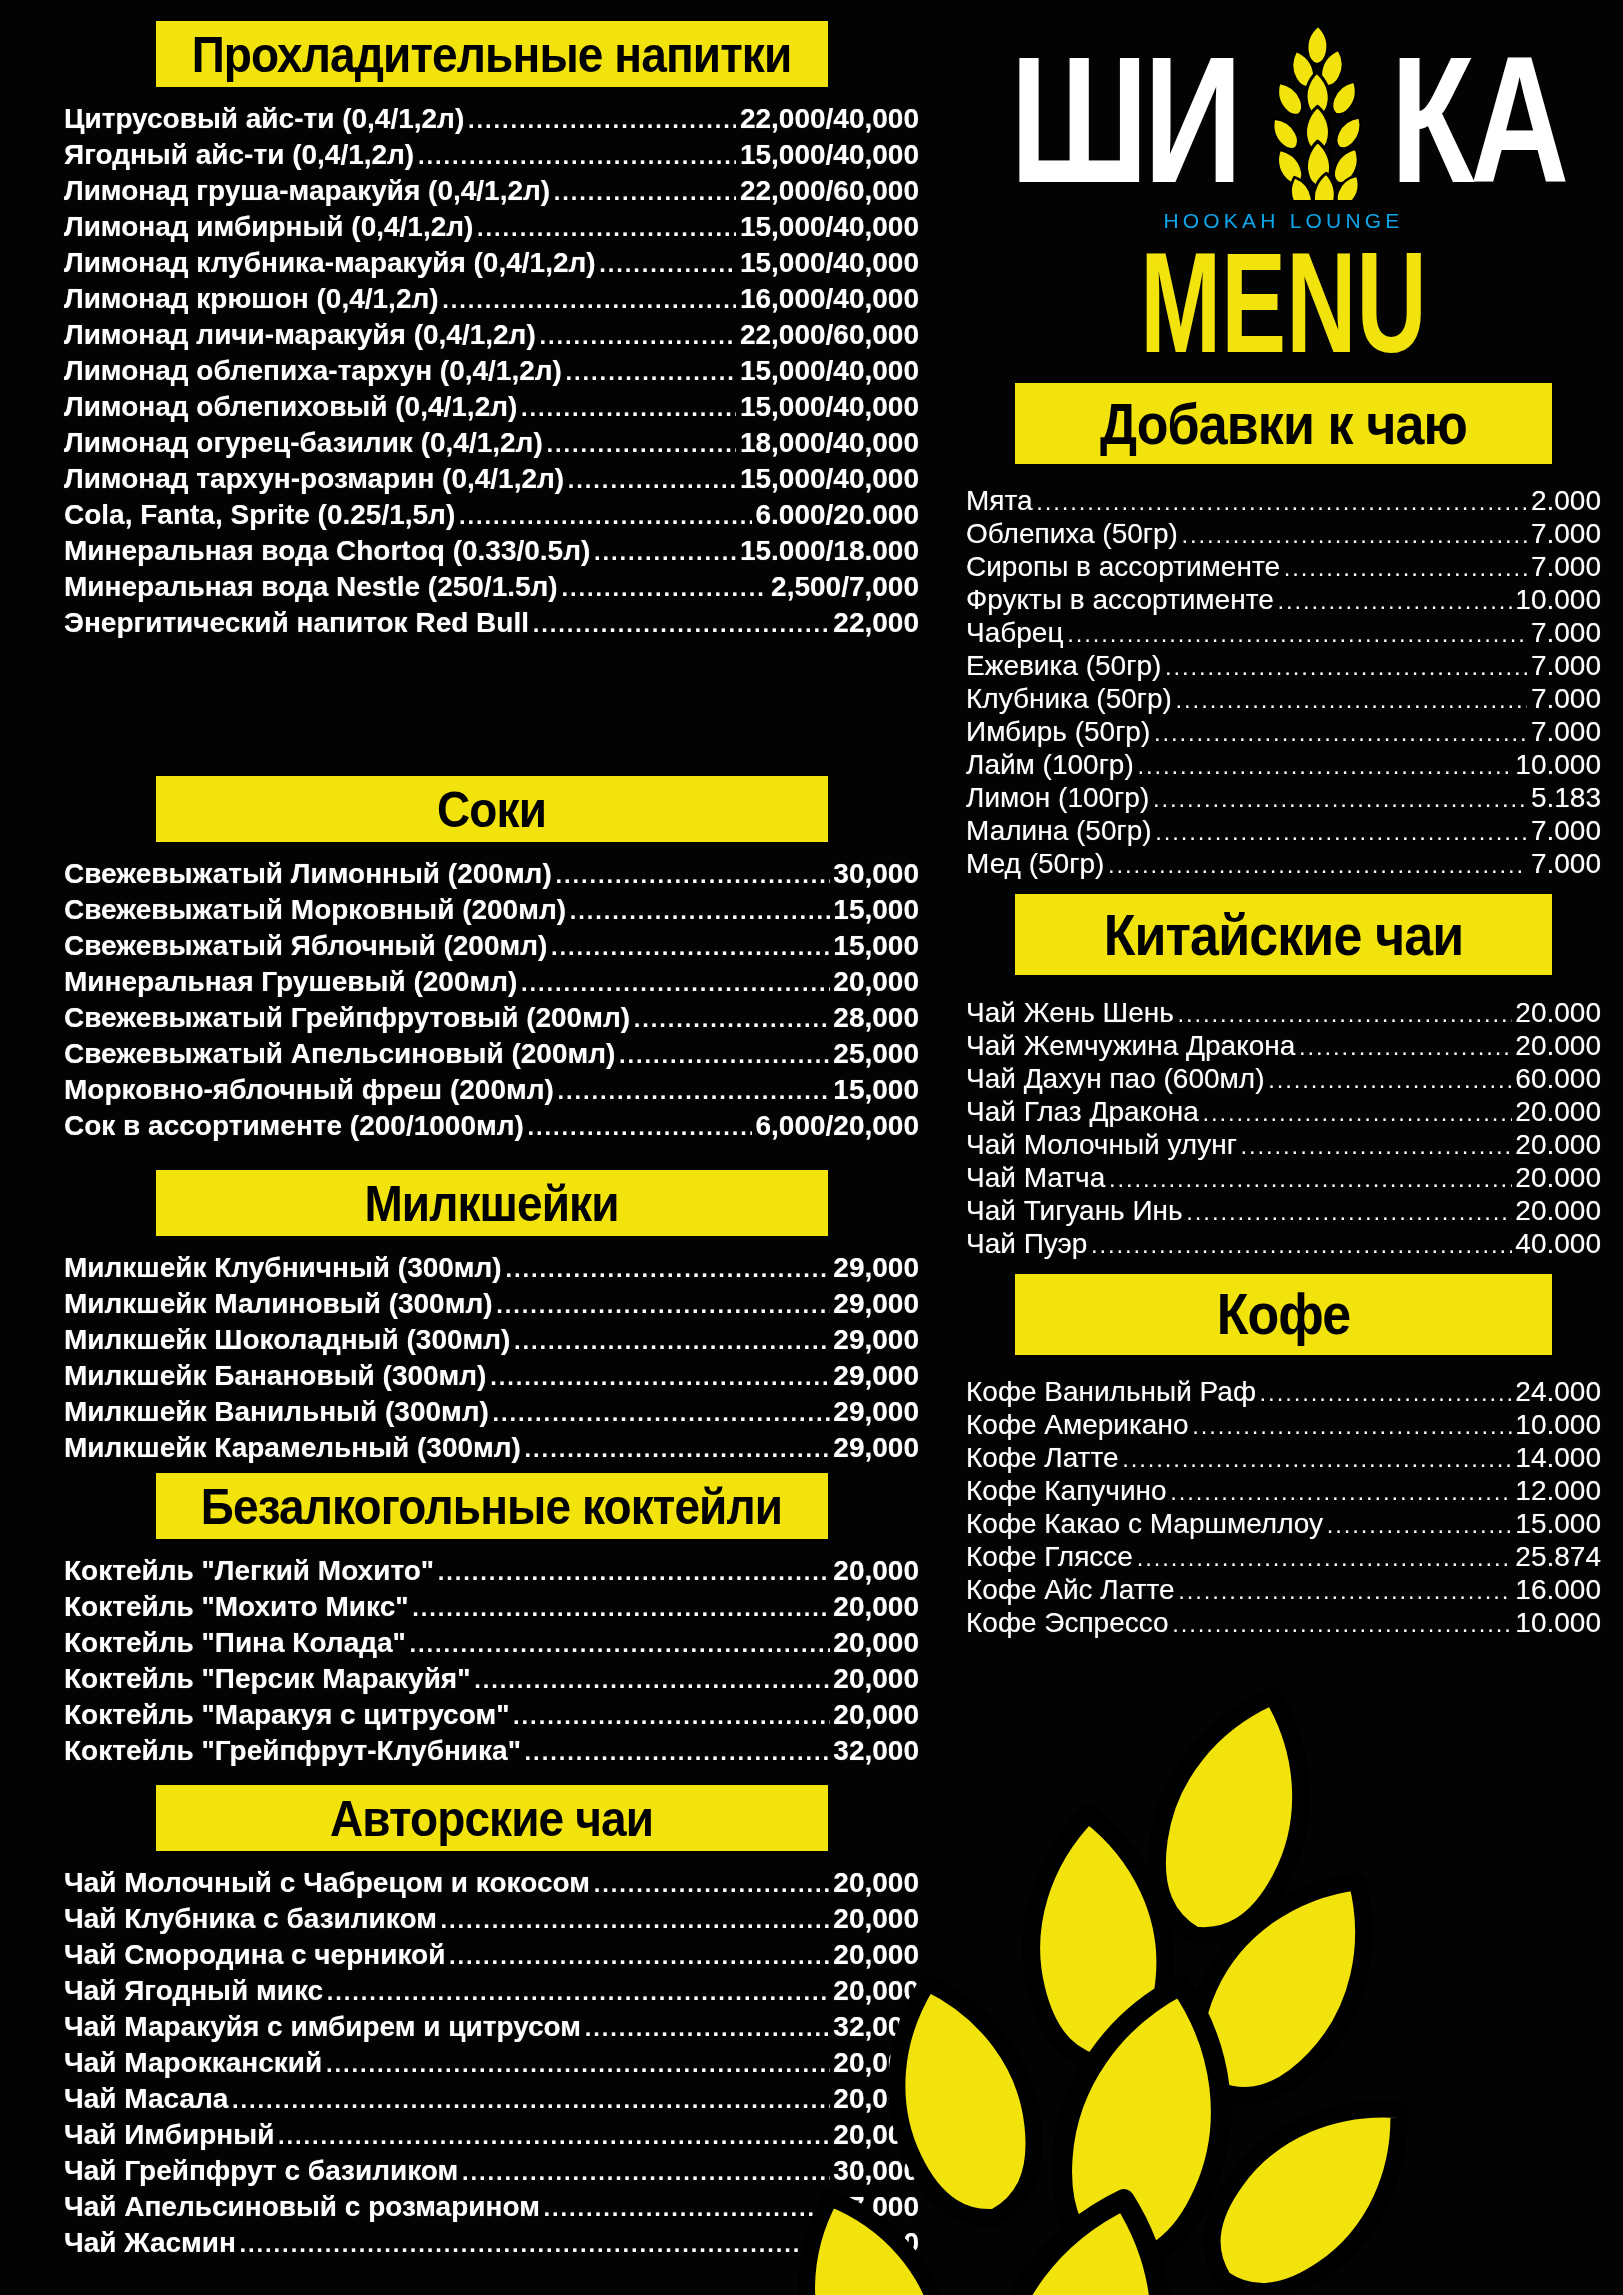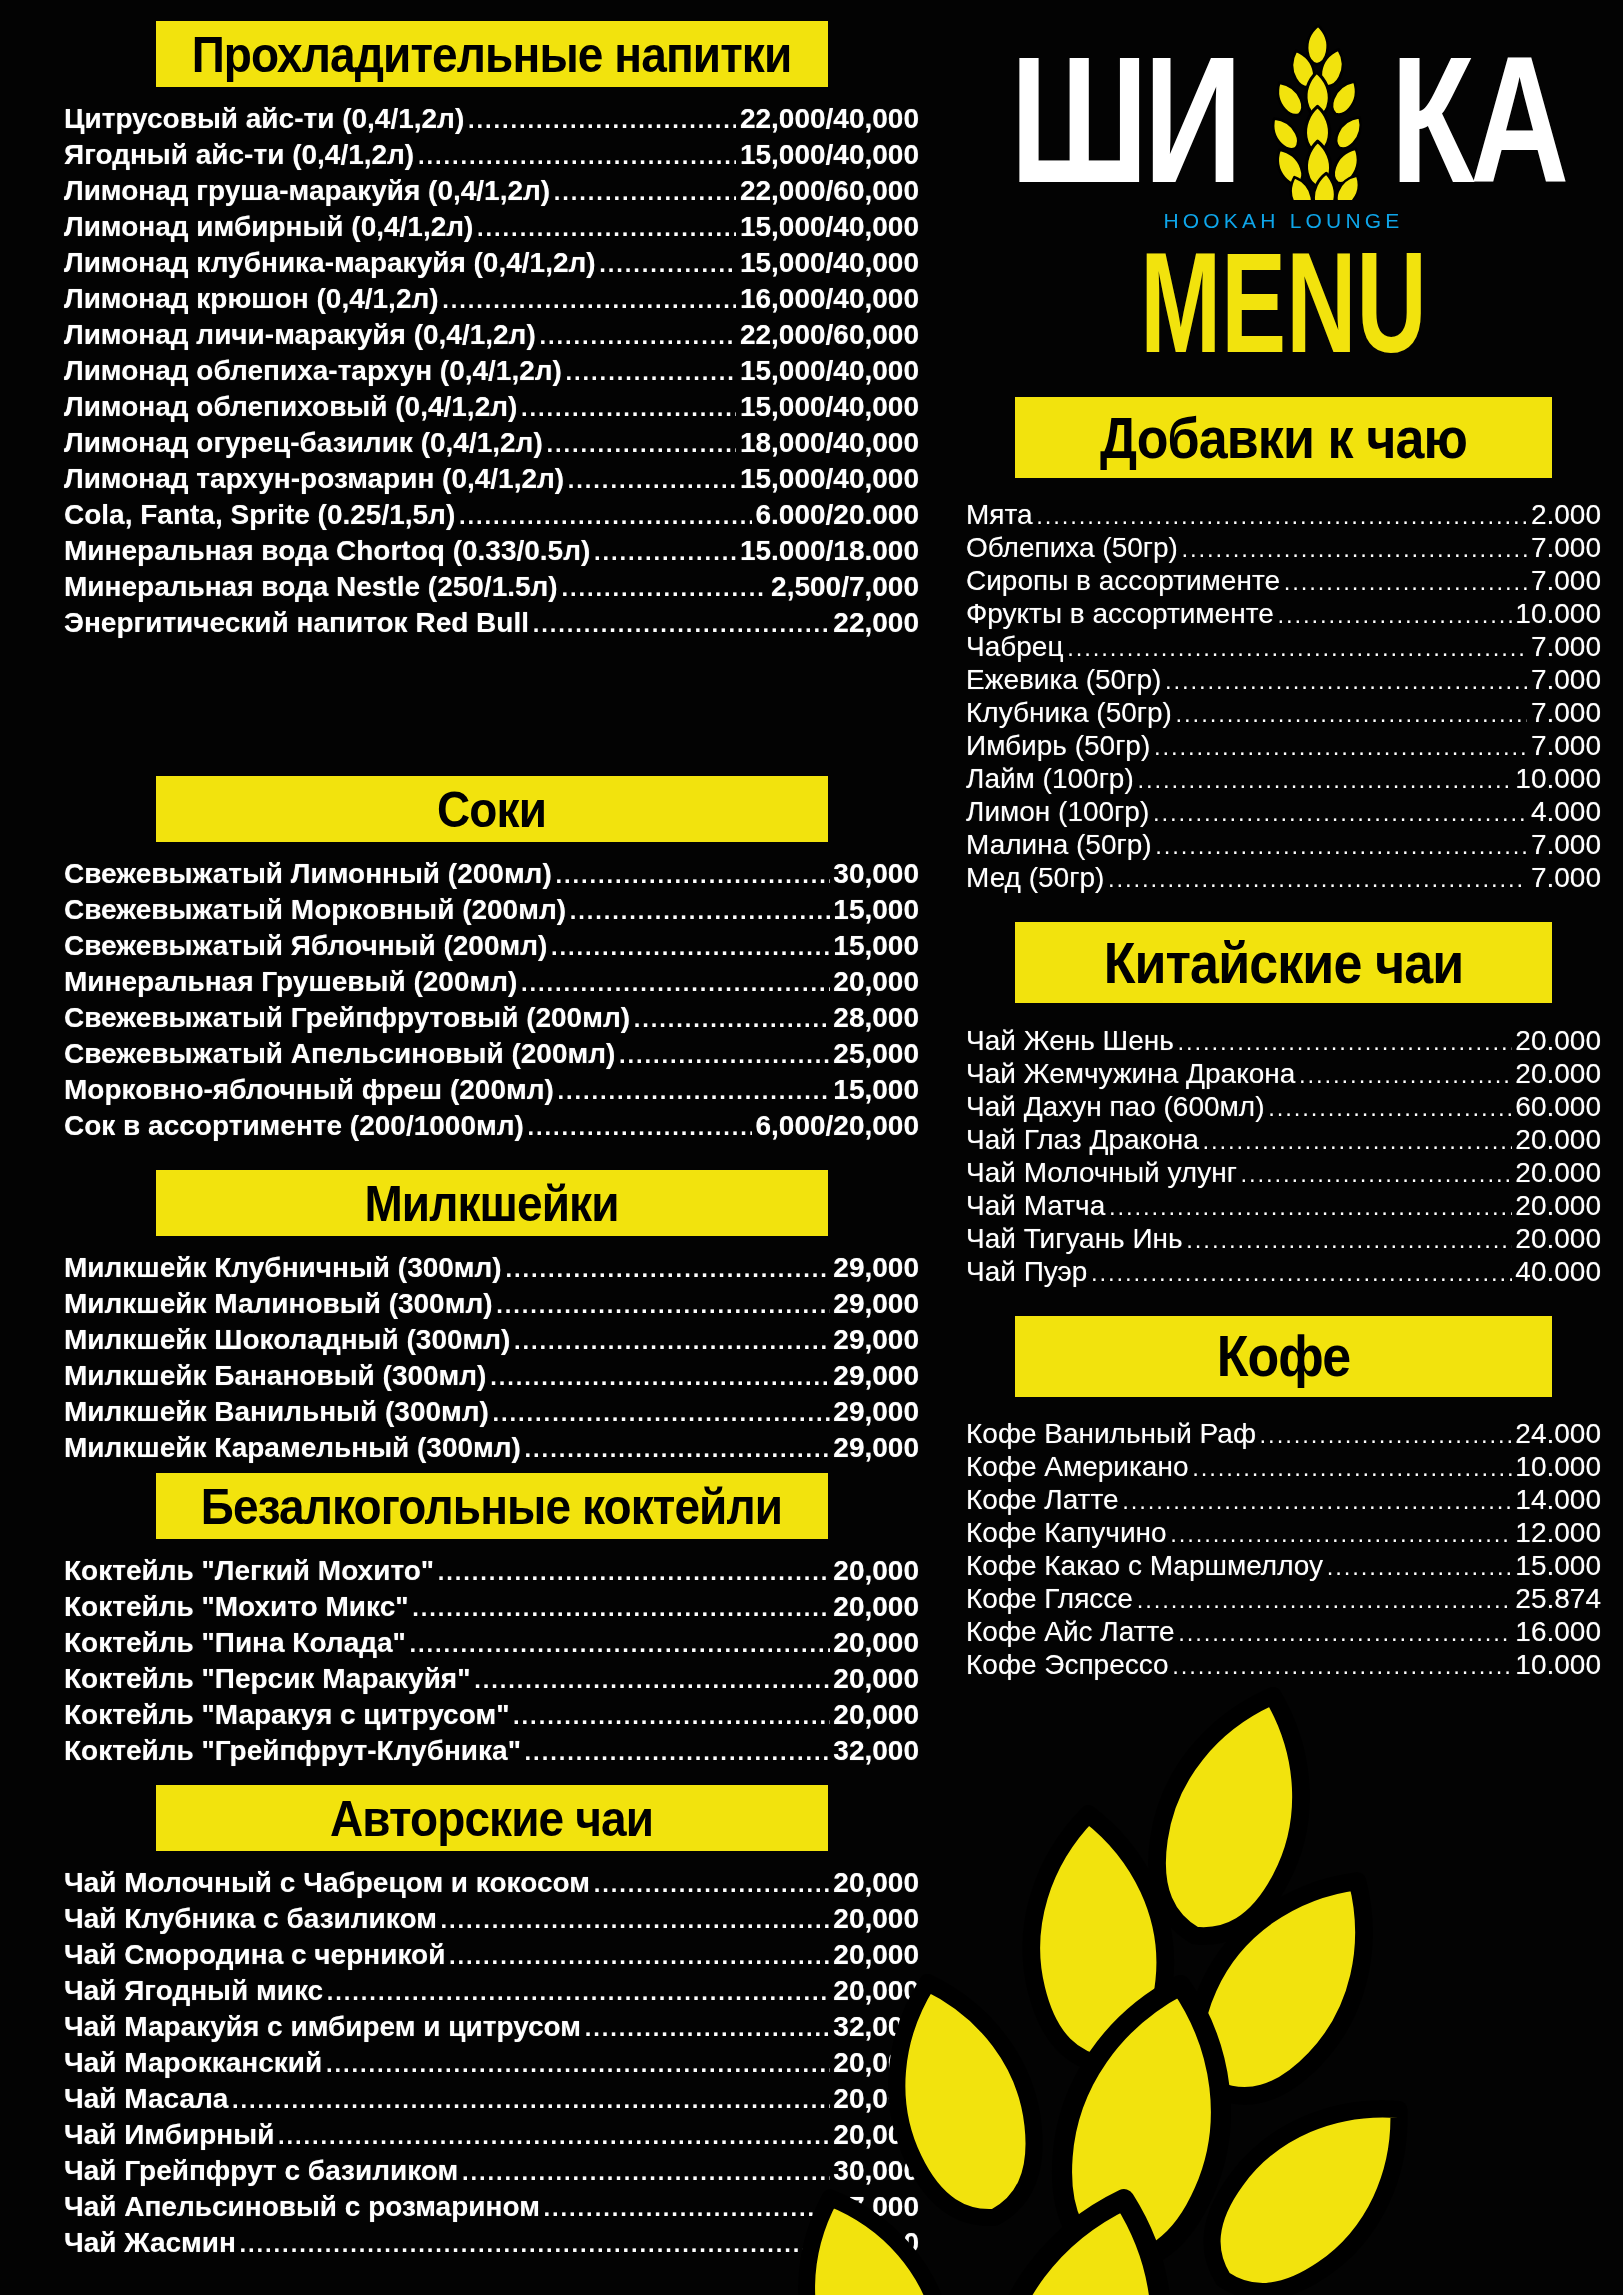--- a/index.html
+++ b/index.html
@@ -12,21 +12,21 @@
   .col-left{position:absolute;left:64px;top:21px;width:855px;}
   .col-right{position:absolute;left:966px;top:32px;width:635px;}
 
   
   .band{
     background:var(--accent);
     display:flex;align-items:center;justify-content:center;
     margin:0 auto 14px auto;
   }
   .col-left .band{width:672px;height:66px;text-align:center;}
-  .col-right .band{width:537px;height:81px;margin-top:28px;margin-bottom:20.4px;}
+  .col-right .band{width:537px;height:81px;margin-top:14px;margin-bottom:20.4px;}
   .band-title{
     color:#000;font-weight:bold;font-size:46px;letter-spacing:-0.9px;
     transform:scaleY(1.1);white-space:nowrap;
   }
   .col-right .band-title{font-size:52px;}
 
   
   .row{
     display:flex;align-items:baseline;
     color:#fff;white-space:nowrap;
@@ -428,21 +428,21 @@
               <span class="price">7.000</span>
             </div>
             <div class="row">
               <span class="iname">Лайм (100гр)</span>
               <span class="dots"></span>
               <span class="price">10.000</span>
             </div>
             <div class="row">
               <span class="iname">Лимон (100гр)</span>
               <span class="dots"></span>
-              <span class="price">4.000</span>
+              <span class="price">5.183</span>
             </div>
             <div class="row">
               <span class="iname">Малина (50гр)</span>
               <span class="dots"></span>
               <span class="price">7.000</span>
             </div>
             <div class="row">
               <span class="iname">Мед (50гр)</span>
               <span class="dots"></span>
               <span class="price">7.000</span>

